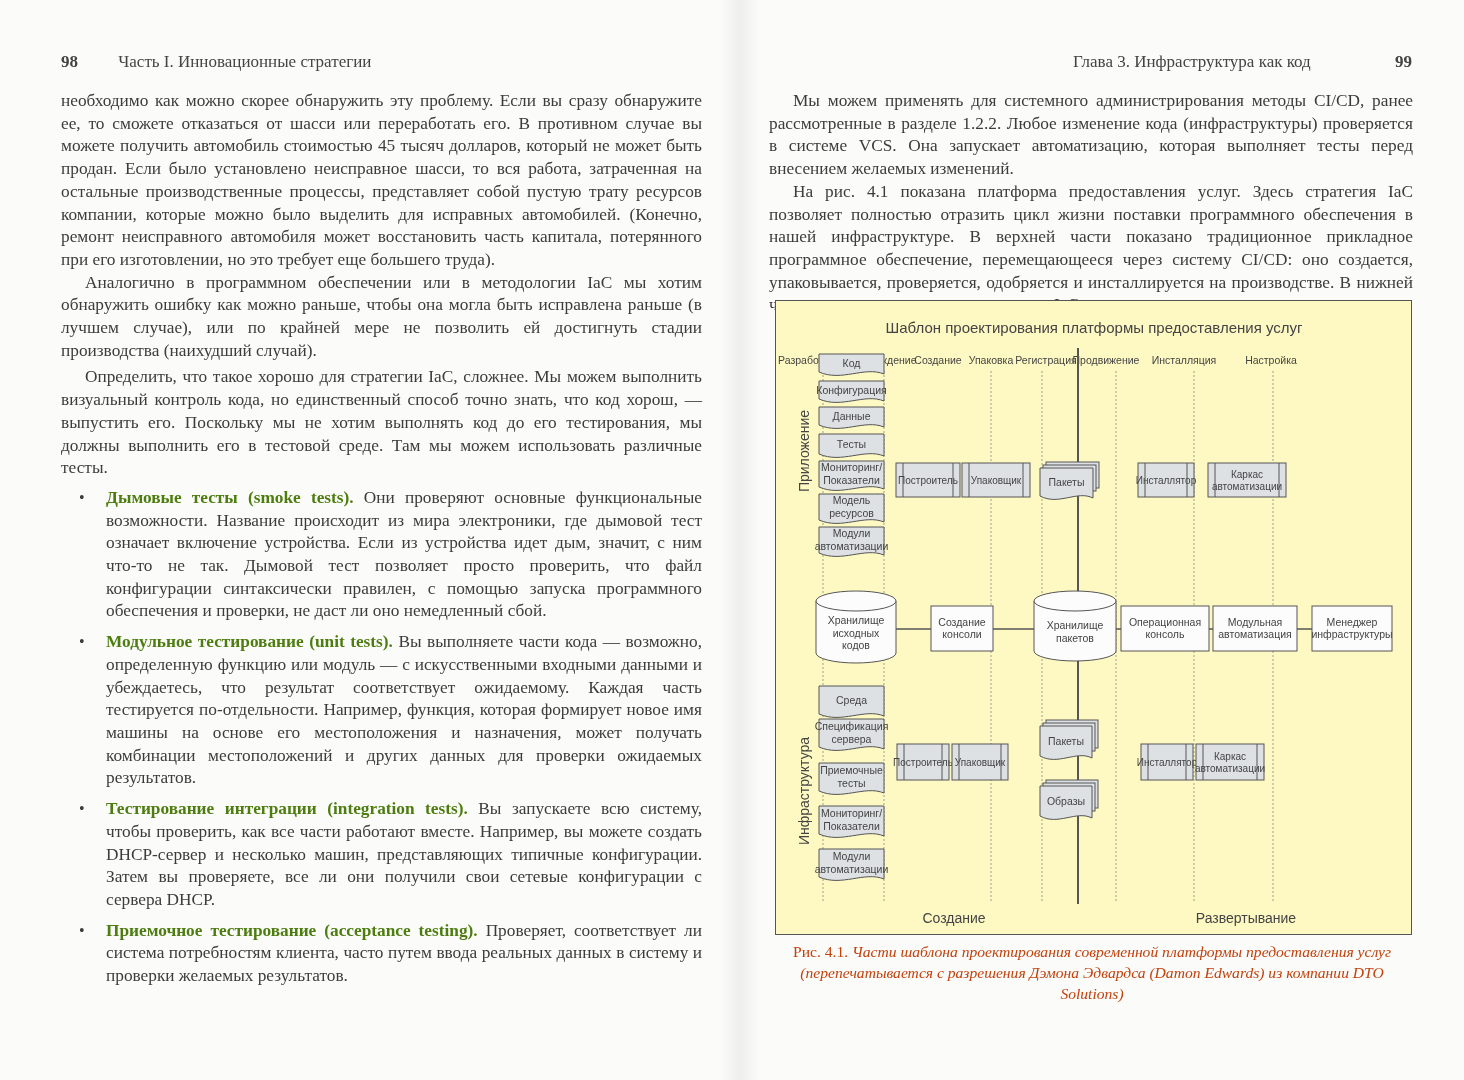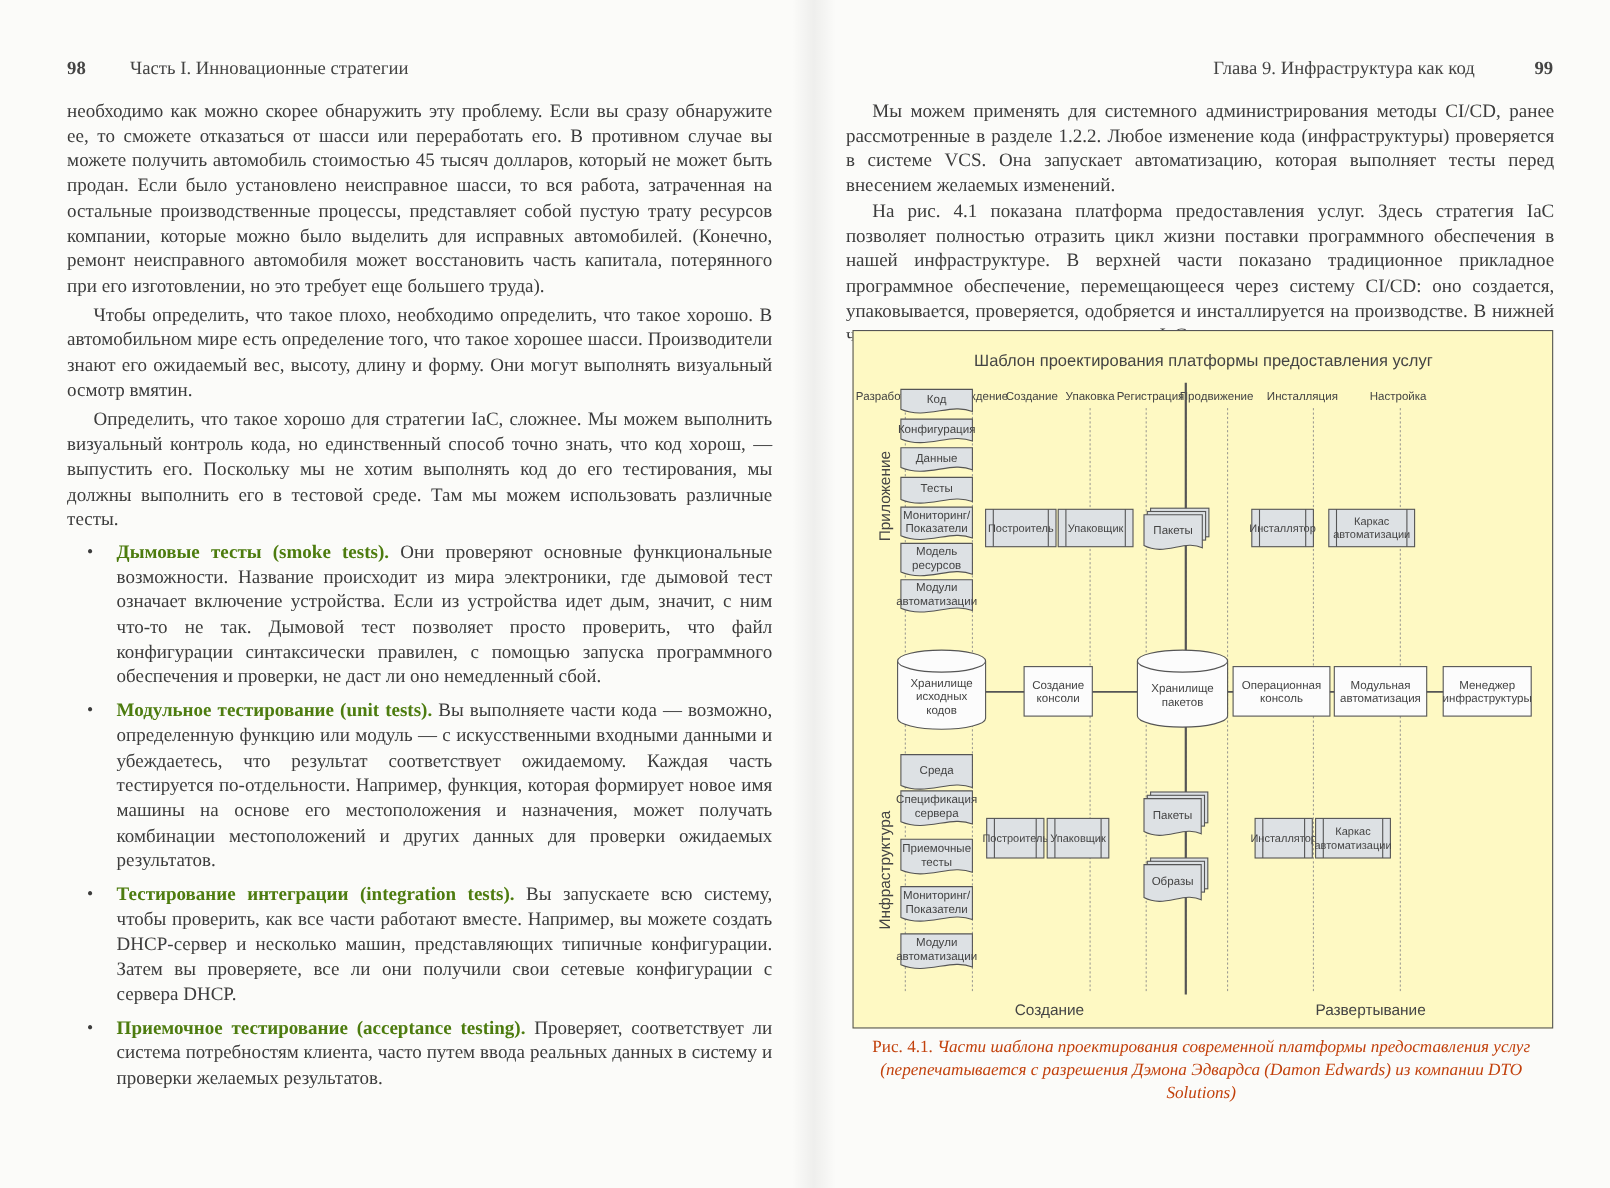--- a/index.html
+++ b/index.html
@@ -27,36 +27,36 @@
 
 <div class="spread-shadow"></div>
 
 <div class="page page-left">
   <div class="running-head" style="left:61px;">
     <span class="pnum">98</span>
     <span style="margin-left:36px;">Часть I. Инновационные стратегии</span>
   </div>
   <div class="text-block" style="left:61px;top:90px;width:641px;">
     <p class="noindent">необходимо как можно скорее обнаружить эту проблему. Если вы сразу обнаружите ее, то сможете отказаться от шасси или переработать его. В противном случае вы можете получить автомобиль стоимостью 45 тысяч долларов, который не может быть продан. Если было установлено неисправное шасси, то вся работа, затраченная на остальные производственные процессы, представляет собой пустую трату ресурсов компании, которые можно было выделить для исправных автомобилей. (Конечно, ремонт неисправного автомобиля может восстановить часть капитала, потерянного при его изготовлении, но это требует еще большего труда).</p>
-    <p style="margin-top:4px">Чтобы определить, что такое плохо, необходимо определить, что такое хорошо. В автомобильном мире есть определение того, что такое хорошее шасси. Производители знают его ожидаемый вес, высоту, длину и форму. Они могут выполнять визуальный осмотр вмятин.</p>
+    <p>Аналогично в программном обеспечении или в методологии IaC мы хотим обнаружить ошибку как можно раньше, чтобы она могла быть исправлена раньше (в лучшем случае), или по крайней мере не позволить ей достигнуть стадии производства (наихудший случай).</p>
     <p style="margin-top:4px">Определить, что такое хорошо для стратегии IaC, сложнее. Мы можем выполнить визуальный контроль кода, но единственный способ точно знать, что код хорош, — выпустить его. Поскольку мы не хотим выполнять код до его тестирования, мы должны выполнить его в тестовой среде. Там мы можем использовать различные тесты.</p>
     <ul class="bullets">
       <li><span class="dot">•</span><b>Дымовые тесты (smoke tests).</b><span> Они проверяют основные функциональные возможности. Название происходит из мира электроники, где дымовой тест означает включение устройства. Если из устройства идет дым, значит, с ним что-то не так. Дымовой тест позволяет просто проверить, что файл конфигурации синтаксически правилен, с помощью запуска программного обеспечения и проверки, не даст ли оно немедленный сбой.</span></li>
       <li><span class="dot">•</span><b>Модульное тестирование (unit tests).</b><span> Вы выполняете части кода — возможно, определенную функцию или модуль — с искусственными входными данными и убеждаетесь, что результат соответствует ожидаемому. Каждая часть тестируется по-отдельности. Например, функция, которая формирует новое имя машины на основе его местоположения и назначения, может получать комбинации местоположений и других данных для проверки ожидаемых результатов.</span></li>
       <li><span class="dot">•</span><b>Тестирование интеграции (integration tests).</b><span> Вы запускаете всю систему, чтобы проверить, как все части работают вместе. Например, вы можете создать DHCP-сервер и несколько машин, представляющих типичные конфигурации. Затем вы проверяете, все ли они получили свои сетевые конфигурации с сервера DHCP.</span></li>
       <li><span class="dot">•</span><b>Приемочное тестирование (acceptance testing).</b><span> Проверяет, соответствует ли система потребностям клиента, часто путем ввода реальных данных в систему и проверки желаемых результатов.</span></li>
 
     </ul>
   </div>
 </div>
 
 <div class="page page-right">
   <div class="running-head" style="right:52px;">
-    <span>Глава 9. Инфраструктура как код</span>
-    <span class="pnum" style="margin-left:50px;">99</span>
+    <span>Глава 3. Инфраструктура как код</span>
+    <span class="pnum" style="margin-left:80px;">99</span>
   </div>
   <div class="text-block" style="left:37px;top:90px;width:644px;">
     <p>Мы можем применять для системного администрирования методы CI/CD, ранее рассмотренные в разделе 1.2.2. Любое изменение кода (инфраструктуры) проверяется в системе VCS. Она запускает автоматизацию, которая выполняет тесты перед внесением желаемых изменений.</p>
     <p>На рис. 4.1 показана платформа предоставления услуг. Здесь стратегия IaC позволяет полностью отразить цикл жизни поставки программного обеспечения в нашей инфраструктуре. В верхней части показано традиционное прикладное программное обеспечение, перемещающееся через систему CI/CD: оно создается, упаковывается, проверяется, одобряется и инсталлируется на производстве. В нижней части показано применение стратегии IaC к тем же самым процессам.</p>
   </div>
 </div>
 
 <div class="figure-frame">
   <svg id="diagram" width="635" height="633" viewBox="0 0 635 633">
     <defs>

